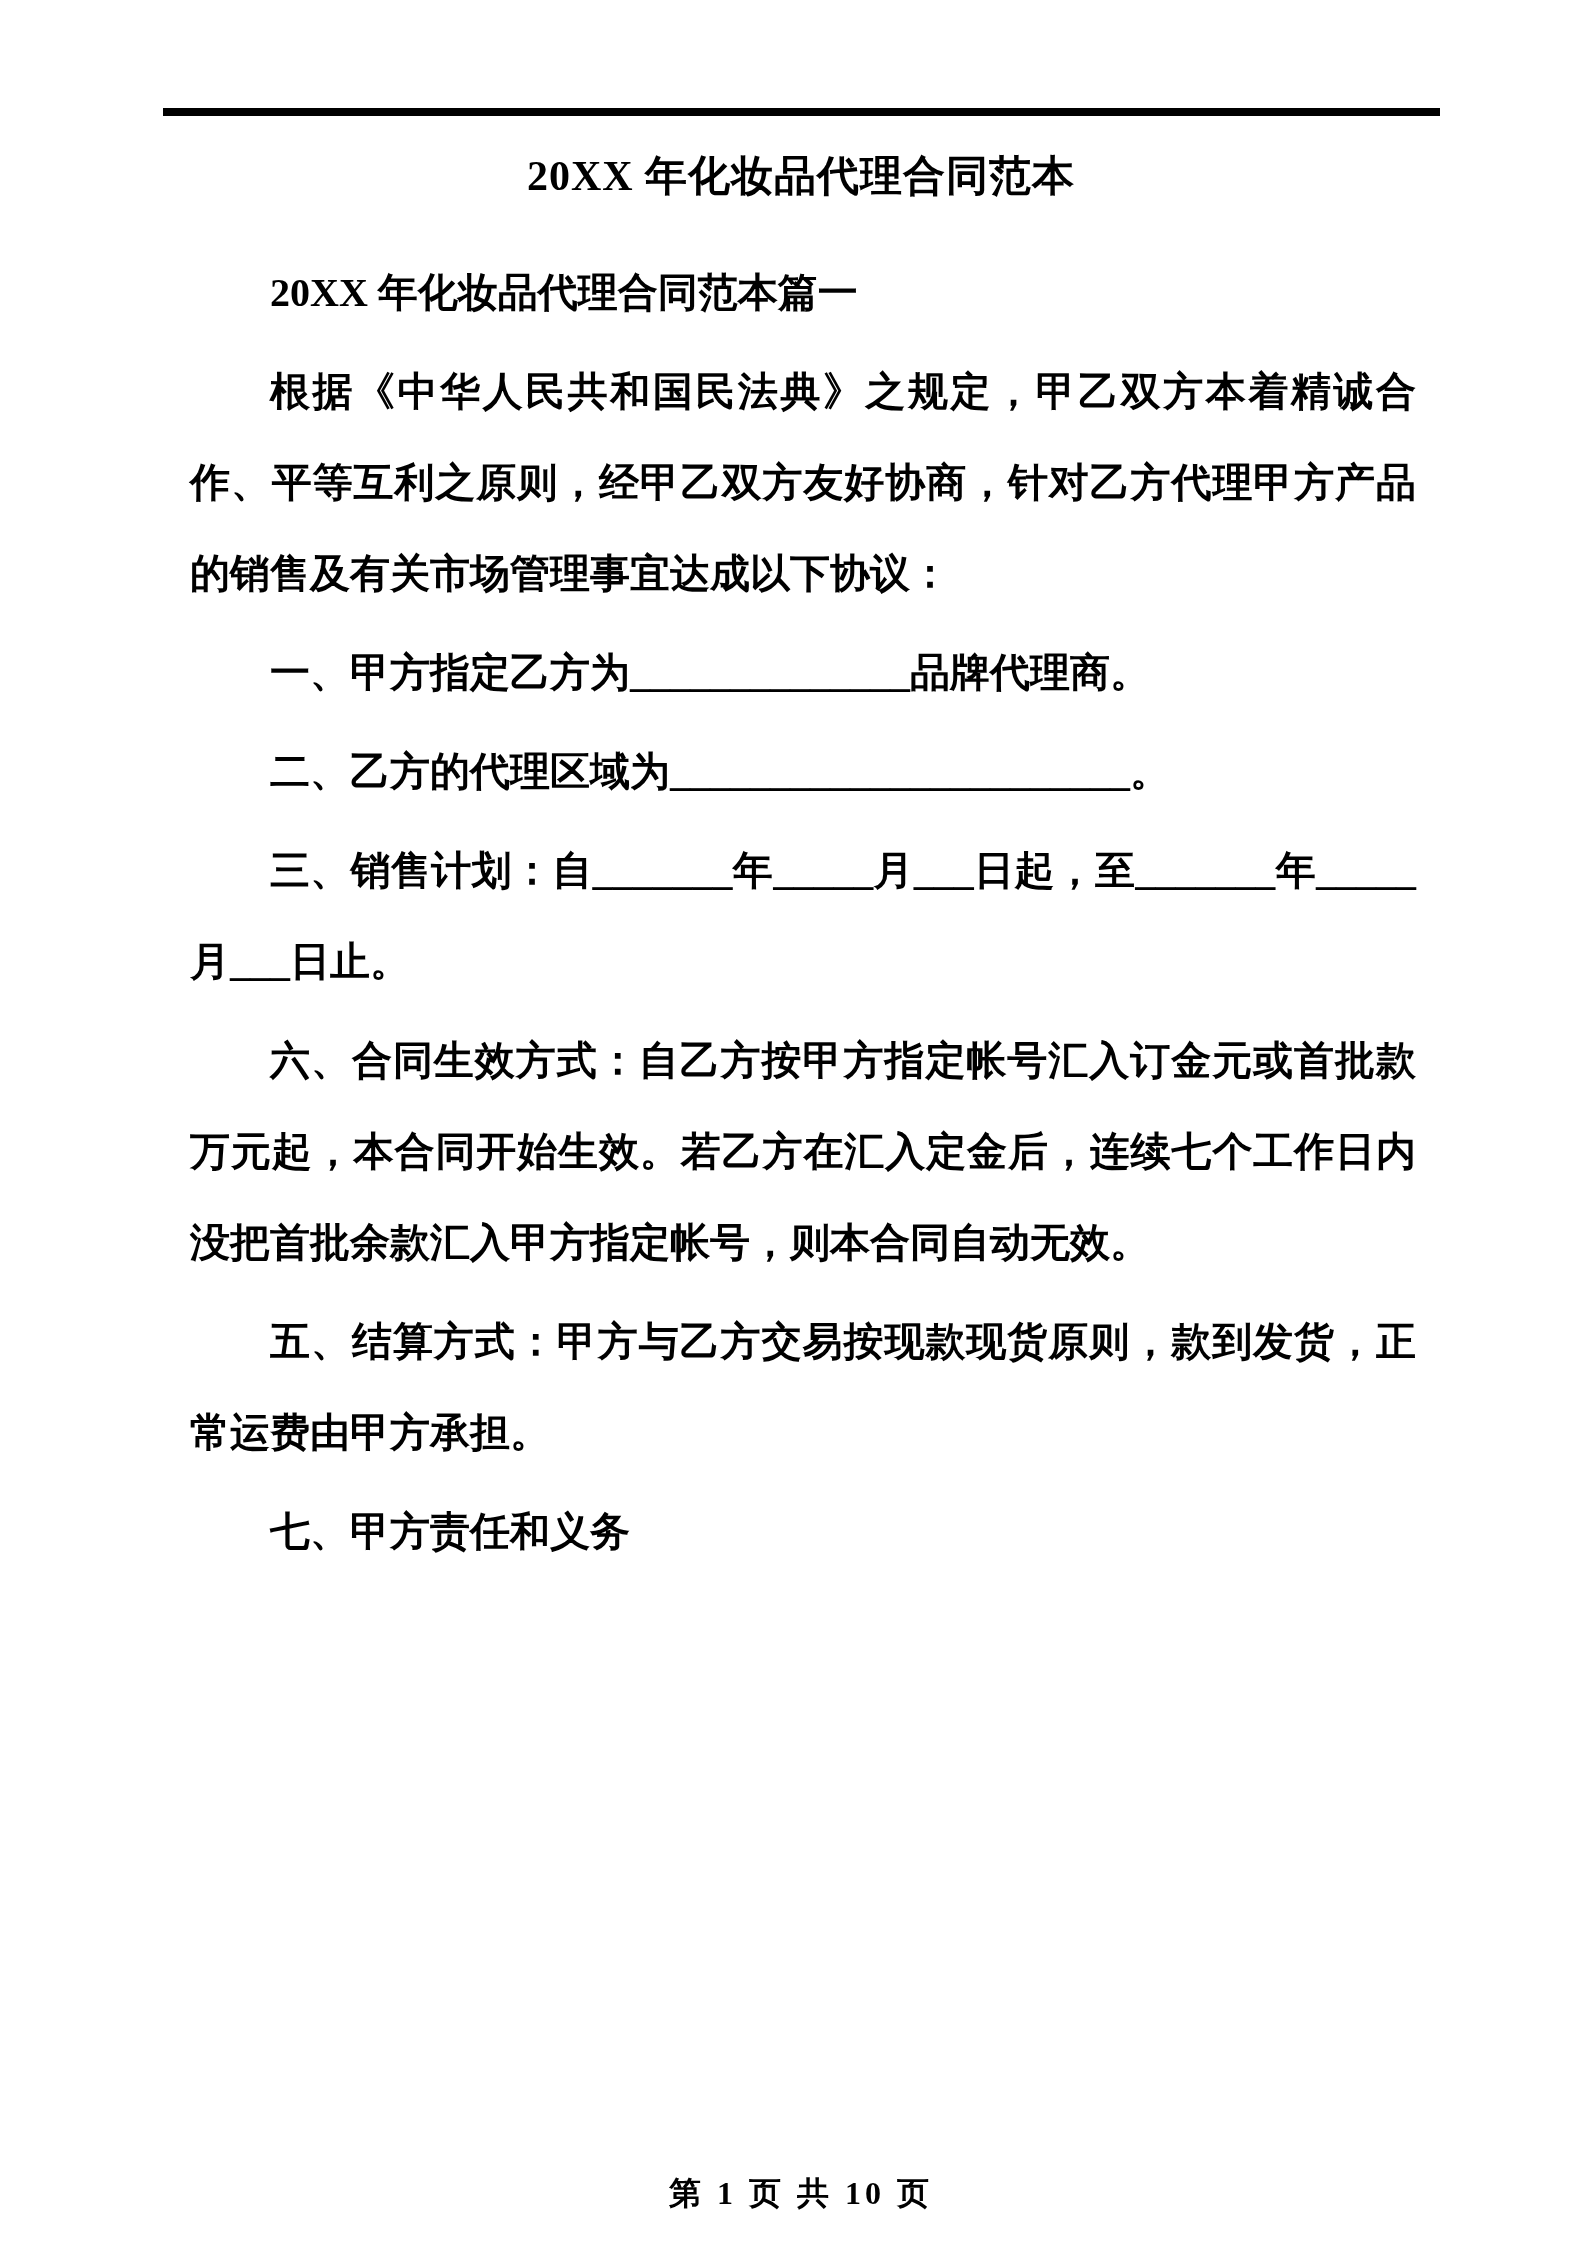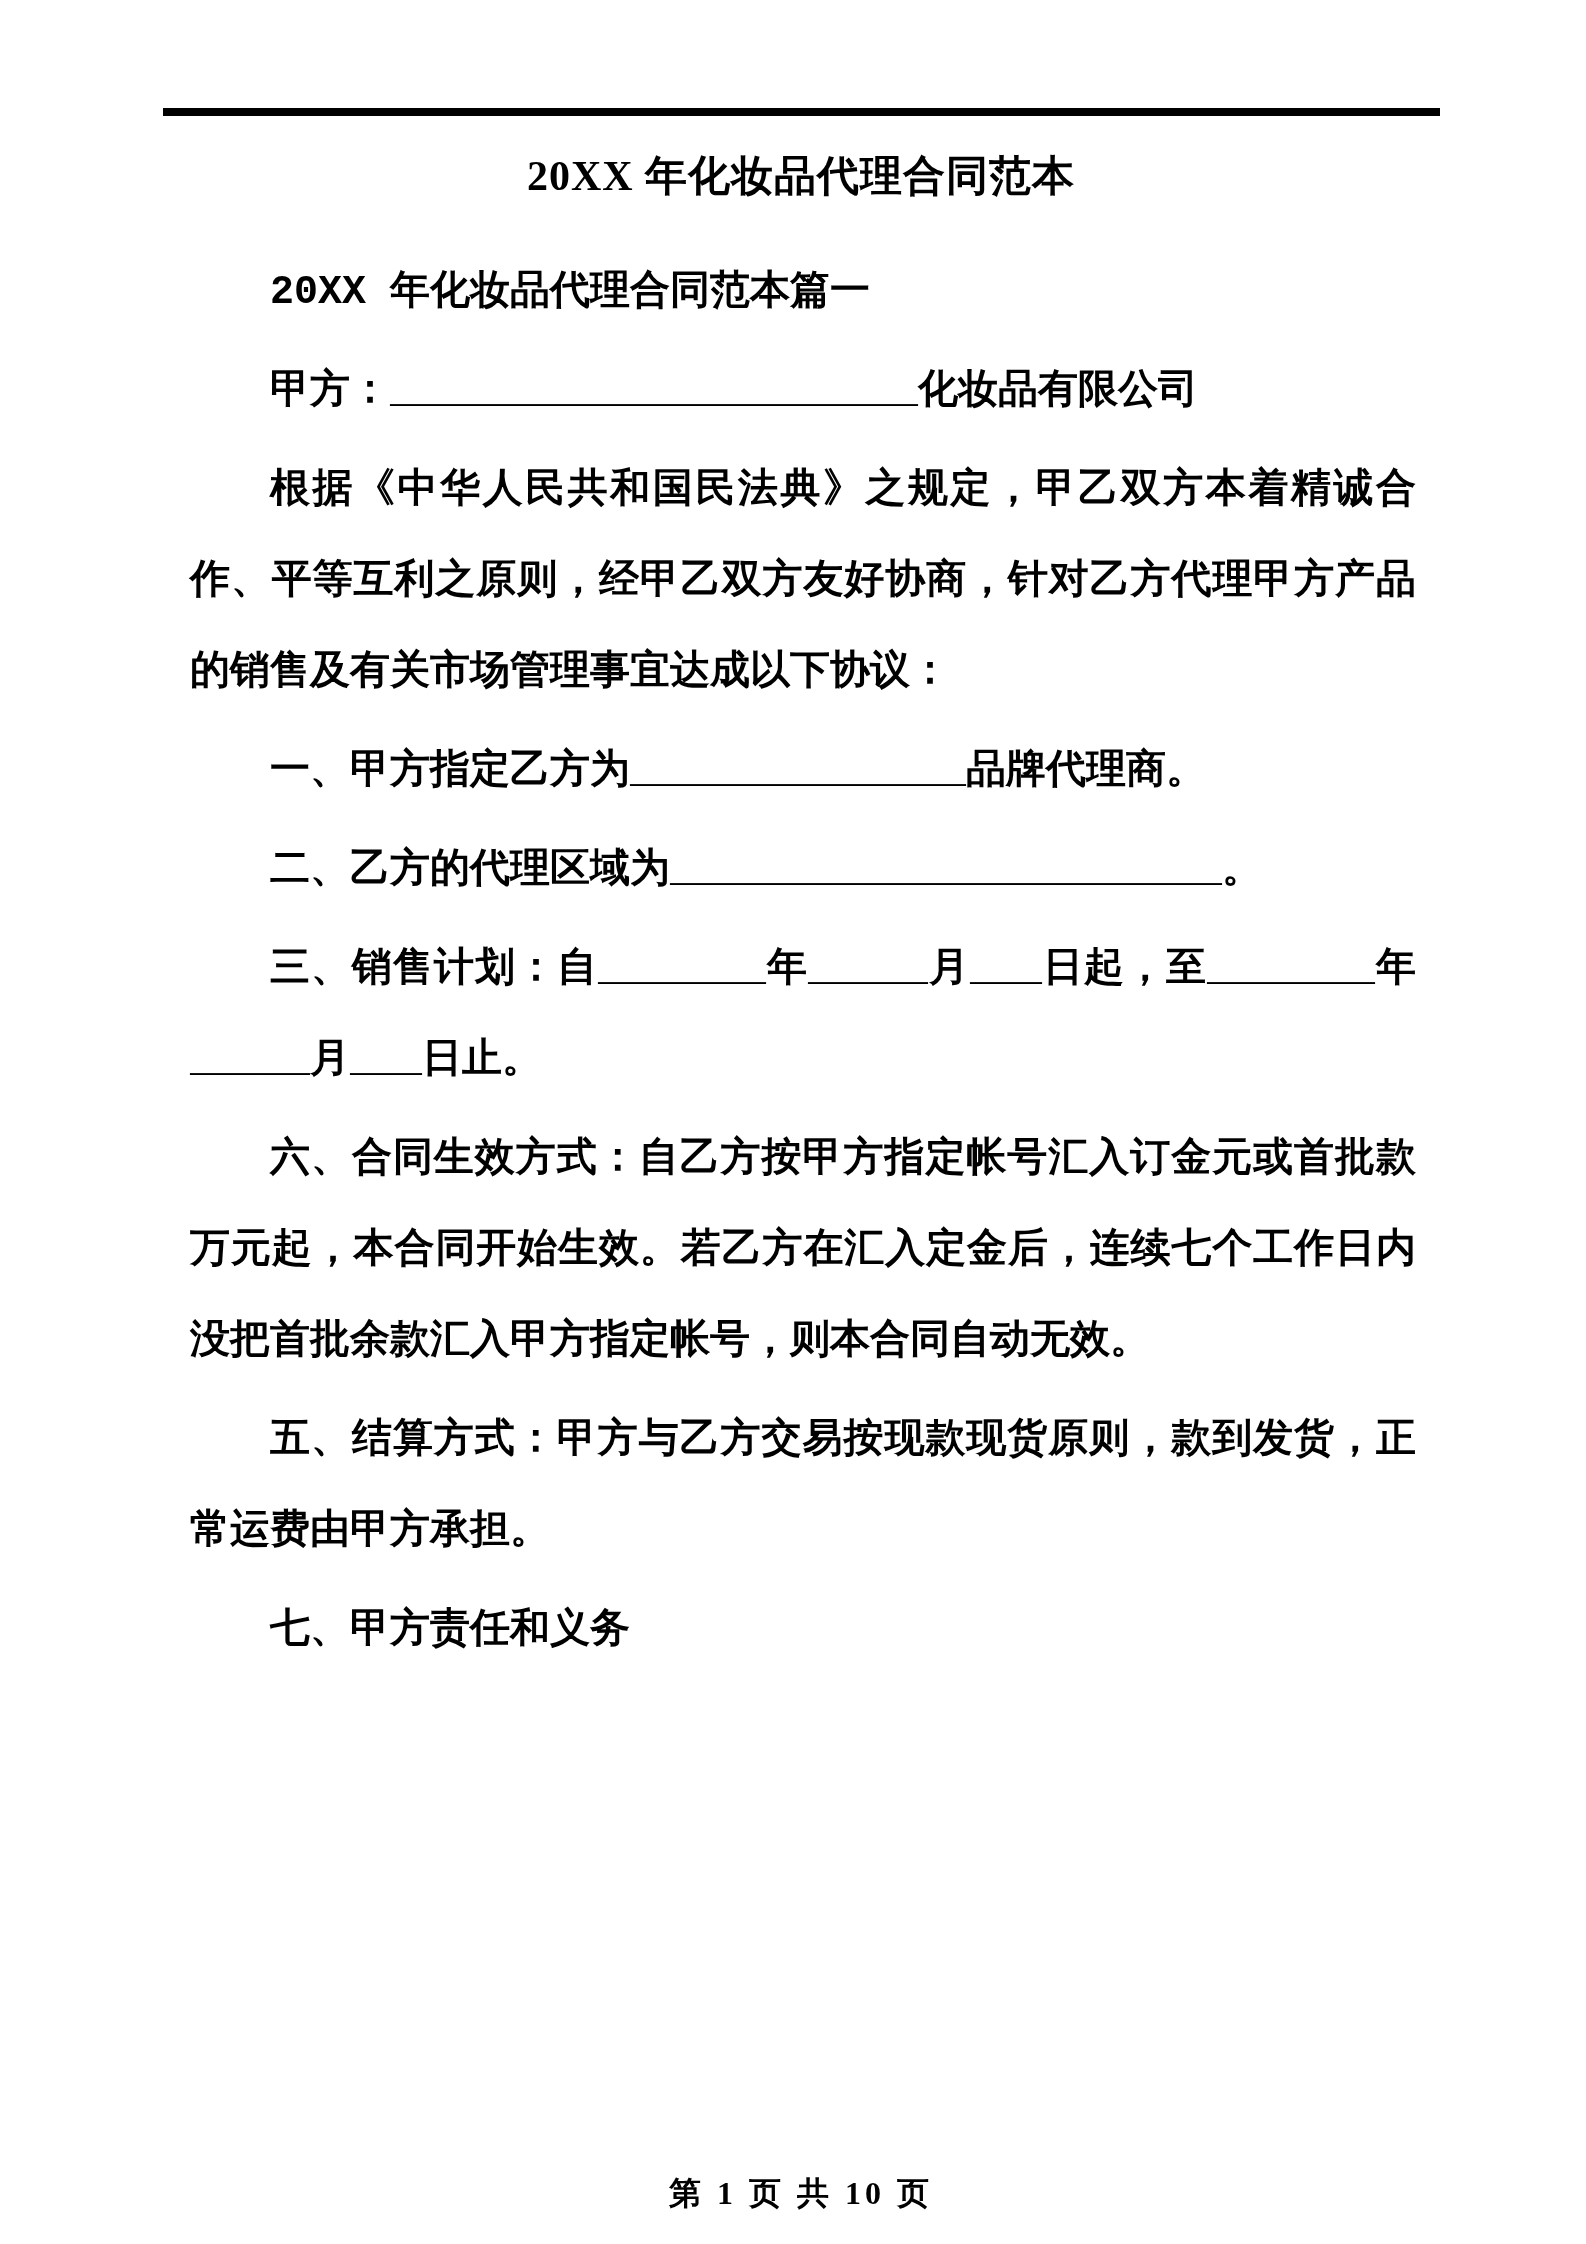--- a/index.html
+++ b/index.html
@@ -30,21 +30,20 @@
     line-height: 1.25;
     letter-spacing: 1px;
   }
   .doc-body {
     margin: 32px 166px 0 170px;
     font-size: 40px;
     font-weight: bold;
     line-height: 91px;
     text-align: justify;
     text-justify: inter-ideograph;
-    font-family: Liberation Mono, monospace;
   }
   .doc-body p {
     text-indent: 2em;
     word-break: break-word;
   }
   .footer {
     position: absolute;
     left: 0;
     right: 0;
     bottom: 32px;
@@ -58,21 +57,20 @@
 <body>
 
 <div class="page">
 
   <div class="top-rule"></div>
 
   <h1 class="title">20XX 年化妆品代理合同范本</h1>
 
   <div class="doc-body">
     <p>20XX 年化妆品代理合同范本篇一</p>
-    <p>甲方：______________________化妆品有限公司</p>
     <p>根据《中华人民共和国民法典》之规定，甲乙双方本着精诚合作、平等互利之原则，经甲乙双方友好协商，针对乙方代理甲方产品的销售及有关市场管理事宜达成以下协议：</p>
     <p>一、甲方指定乙方为______________品牌代理商。</p>
     <p>二、乙方的代理区域为_______________________。</p>
     <p>三、销售计划：自_______年_____月___日起，至_______年_____月___日止。</p>
     <p>六、合同生效方式：自乙方按甲方指定帐号汇入订金元或首批款万元起，本合同开始生效。若乙方在汇入定金后，连续七个工作日内没把首批余款汇入甲方指定帐号，则本合同自动无效。</p>
     <p>五、结算方式：甲方与乙方交易按现款现货原则，款到发货，正常运费由甲方承担。</p>
     <p>七、甲方责任和义务</p>
   </div>
 
   <div class="footer">第 1 页 共 10 页</div>

